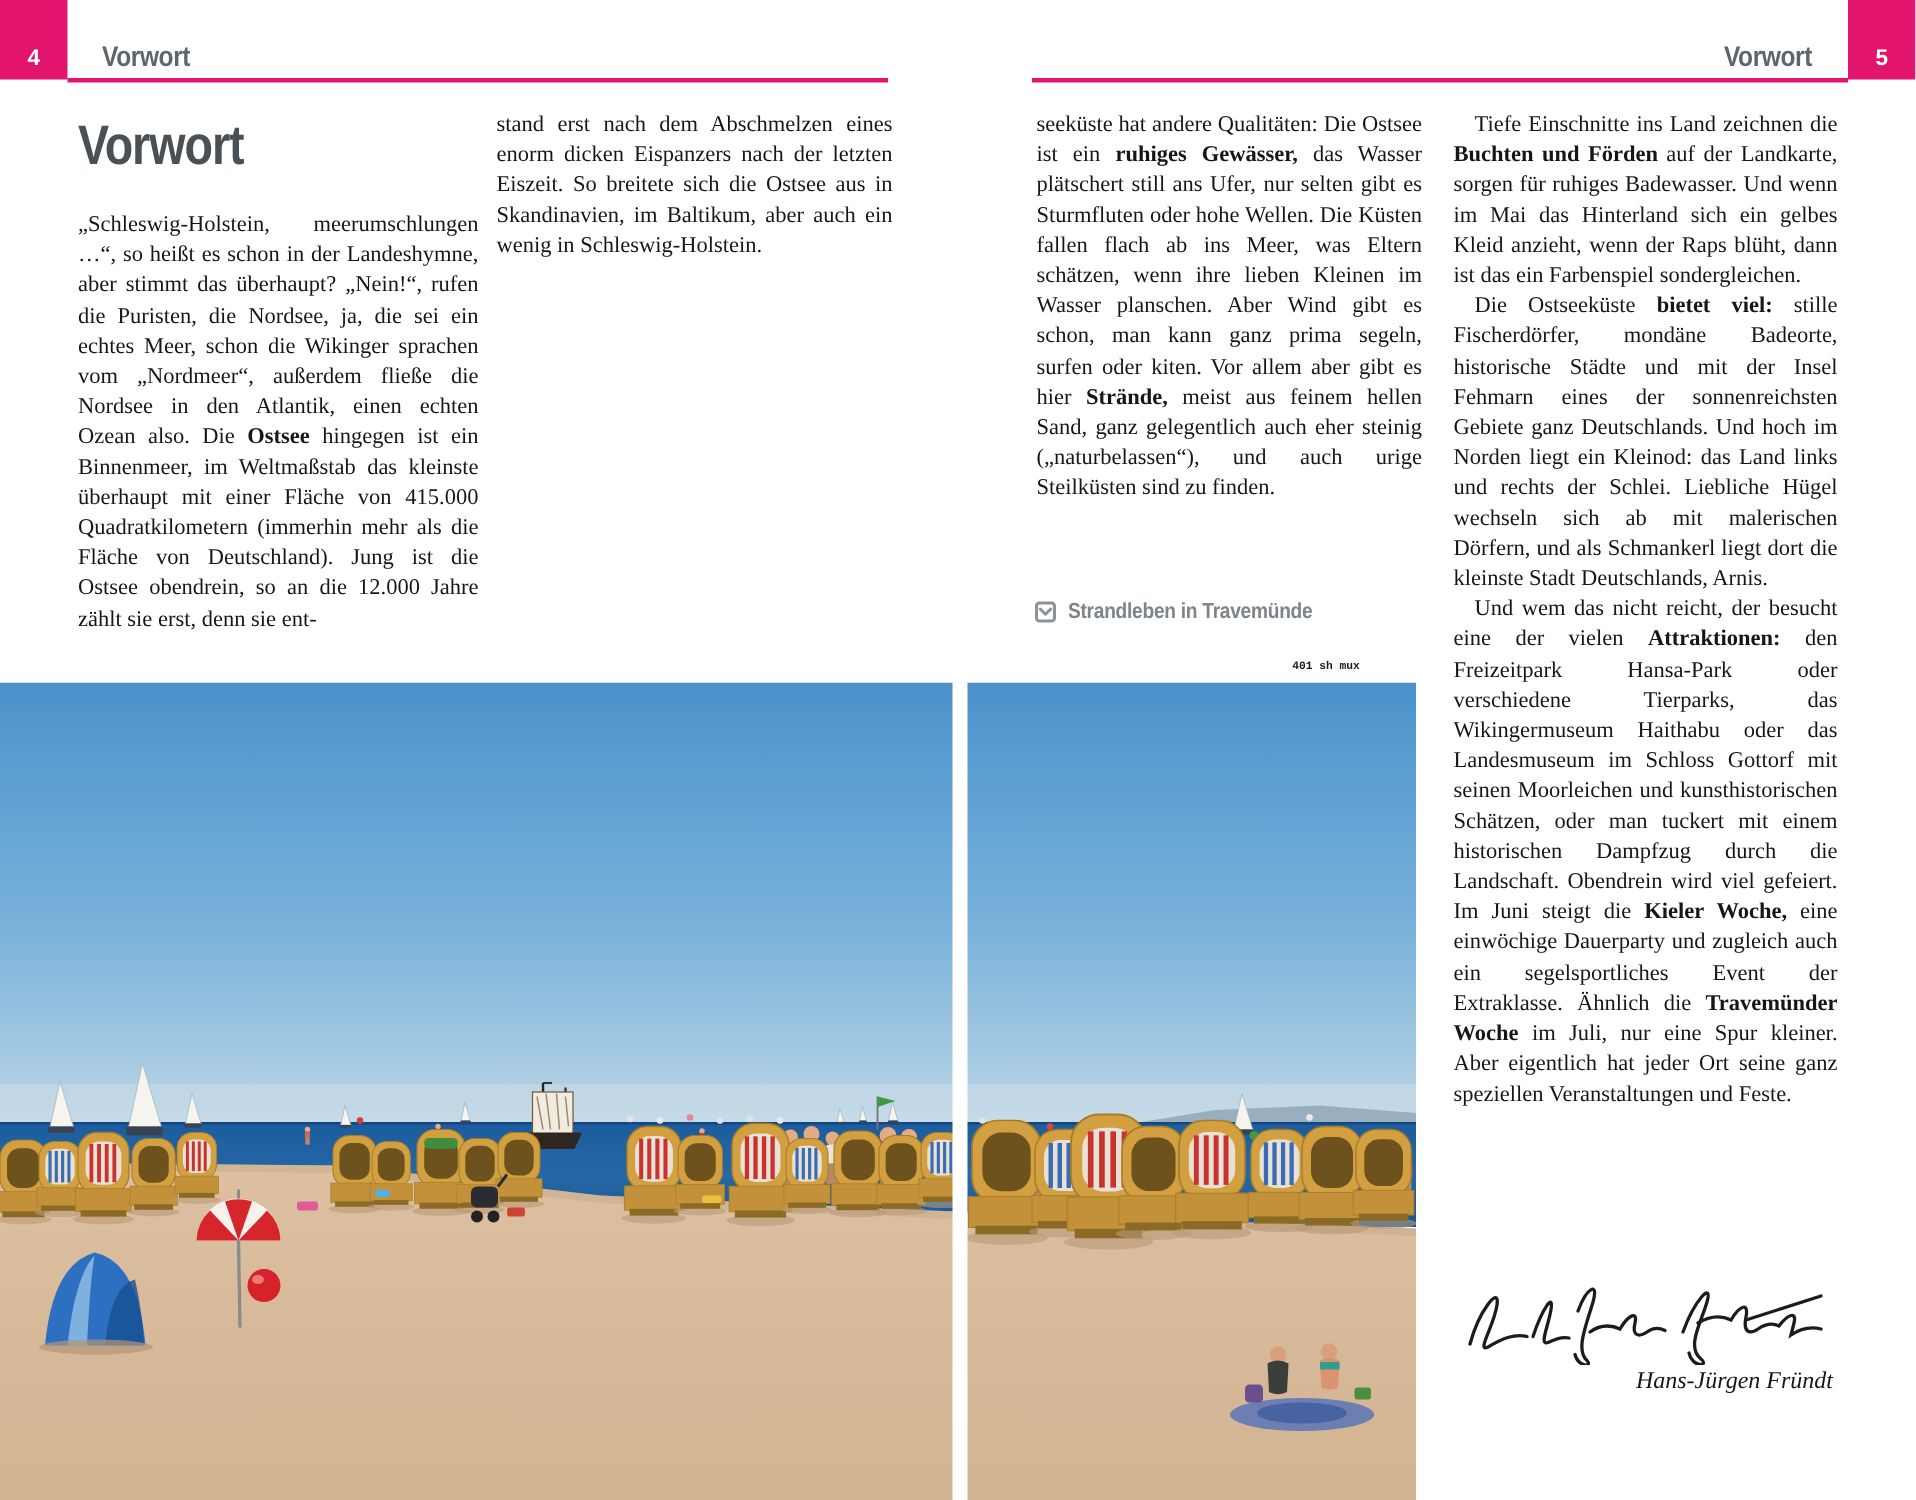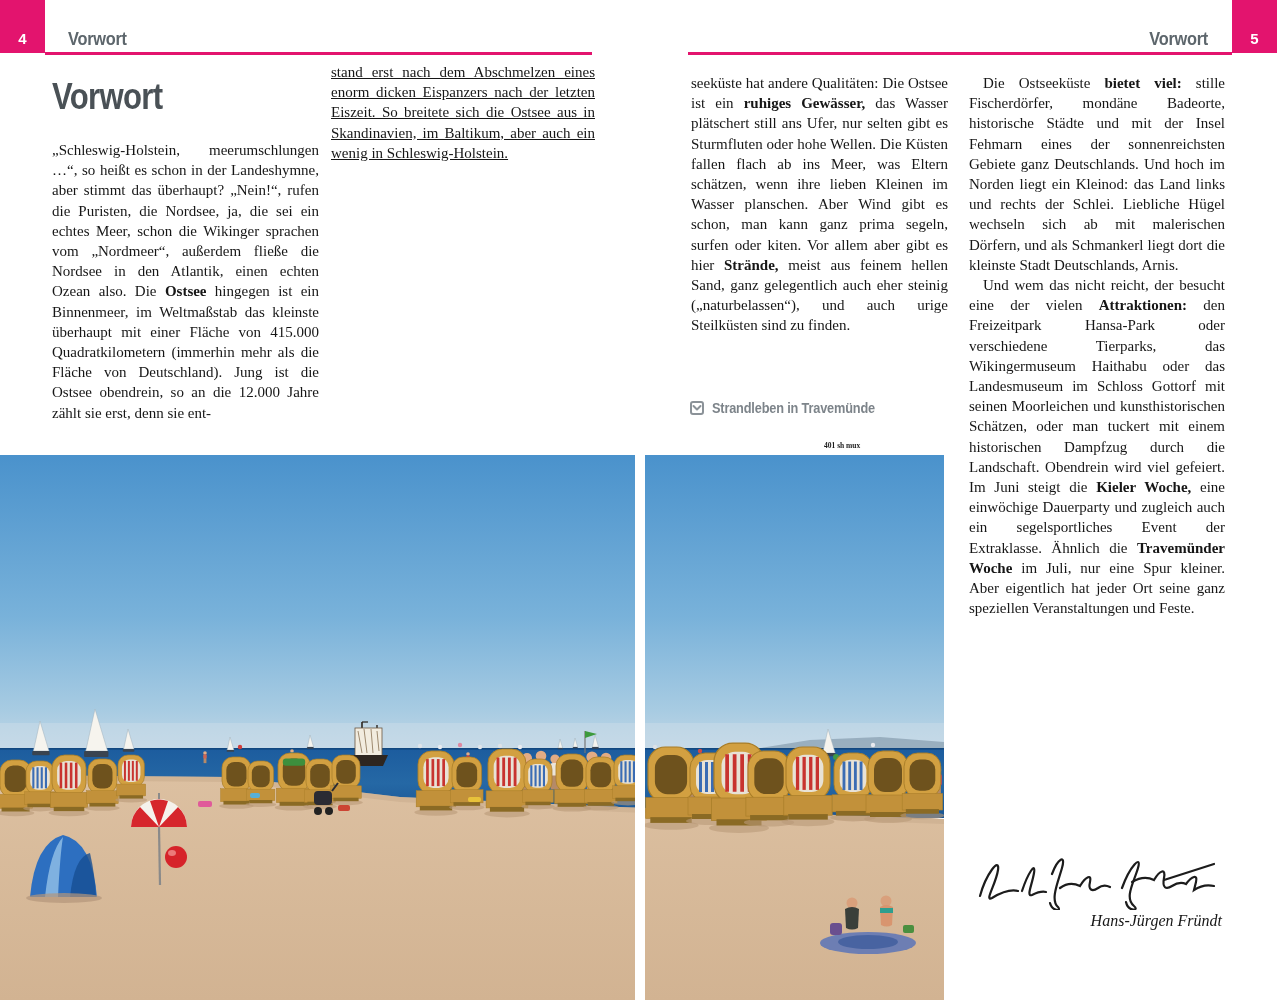--- a/index.html
+++ b/index.html
@@ -43,22 +43,22 @@
     display:flex;align-items:center;justify-content:center;flex:0 0 auto;
     box-sizing:border-box;
   }
   .cap-text{
     font-family:"Liberation Sans",sans-serif;font-weight:bold;font-size:14.5px;
     color:#7d848a;transform:scaleX(.88);transform-origin:0 50%;white-space:nowrap;
     letter-spacing:-0.2px;
   }
   
   .credit{
-    font-family:Liberation Serif, serif;font-weight:bold;font-size:7.5px;
-    color:#1b1b1b;text-align:left;width:120px;letter-spacing:0;
+    font-family:Liberation Mono, monospace;font-weight:bold;font-size:7.5px;
+    color:#1b1b1b;text-align:center;width:120px;letter-spacing:0;
   }
   
   .sig-name{
     font-family:Liberation Serif, serif;font-style:italic;font-size:16px;
     color:#161616;text-align:right;width:260px;
   }
   .gutter{background:#ffffff;}
 </style>
 </head>
 <body>
@@ -73,27 +73,28 @@
   <span>5</span>
 </div>
 <div class="abs hdr-label" style="left:1060px;top:28px;width:148px;text-align:right;transform-origin:100% 0;">Vorwort</div>
 <div class="abs rule" style="left:688px;top:52px;width:544px;"></div>
 
 <h1 class="abs title" style="left:52px;top:76px;margin:0;">Vorwort</h1>
 
 <div class="abs col" style="left:52px;top:140px;width:267px;">
     <p class="">„Schleswig-Holstein, meerumschlungen …“, so heißt es schon in der Landeshymne, aber stimmt das überhaupt? „Nein!“, rufen die Puristen, die Nordsee, ja, die sei ein echtes Meer, schon die Wikinger sprachen vom „Nordmeer“, außerdem fließe die Nordsee in den Atlantik, einen echten Ozean also. Die <b>Ostsee</b> hingegen ist ein Binnenmeer, im Weltmaßstab das kleinste überhaupt mit einer Fläche von 415.000 Quadratkilometern (immerhin mehr als die Fläche von Deutschland). Jung ist die Ostsee obendrein, so an die 12.000 Jahre zählt sie erst, denn sie ent-</p>
   </div>
-<div class="abs col" style="left:331px;top:62px;width:264px;text-decoration:underline;">
+<div class="abs col" style="left:331px;top:73px;width:264px;">
     <p class="">stand erst nach dem Abschmelzen eines enorm dicken Eispanzers nach der letzten Eiszeit. So breitete sich die Ostsee aus in Skandinavien, im Baltikum, aber auch ein wenig in Schleswig-Holstein.</p>
   </div>
 <div class="abs col" style="left:691px;top:73px;width:257px;">
     <p class="">seeküste hat andere Qualitäten: Die Ostsee ist ein <b>ruhiges Gewässer,</b> das Wasser plätschert still ans Ufer, nur selten gibt es Sturmfluten oder hohe Wellen. Die Küsten fallen flach ab ins Meer, was Eltern schätzen, wenn ihre lieben Kleinen im Wasser planschen. Aber Wind gibt es schon, man kann ganz prima segeln, surfen oder kiten. Vor allem aber gibt es hier <b>Strände,</b> meist aus feinem hellen Sand, ganz gelegentlich auch eher steinig („naturbelassen“), und auch urige Steilküsten sind zu finden.</p>
   </div>
 <div class="abs col" style="left:969px;top:73px;width:256px;">
+    <p class="ind">Tiefe Einschnitte ins Land zeichnen die <b>Buchten und Förden</b> auf der Landkarte, sorgen für ruhiges Badewasser. Und wenn im Mai das Hinterland sich ein gelbes Kleid anzieht, wenn der Raps blüht, dann ist das ein Farbenspiel sondergleichen.</p>
     <p class="ind">Die Ostseeküste <b>bietet viel:</b> stille Fischerdörfer, mondäne Badeorte, historische Städte und mit der Insel Fehmarn eines der sonnenreichsten Gebiete ganz Deutschlands. Und hoch im Norden liegt ein Kleinod: das Land links und rechts der Schlei. Liebliche Hügel wechseln sich ab mit malerischen Dörfern, und als Schmankerl liegt dort die kleinste Stadt Deutschlands, Arnis.</p>
     <p class="ind">Und wem das nicht reicht, der besucht eine der vielen <b>Attraktionen:</b> den Freizeitpark Hansa-Park oder verschiedene Tierparks, das Wikingermuseum Haithabu oder das Landesmuseum im Schloss Gottorf mit seinen Moorleichen und kunsthistorischen Schätzen, oder man tuckert mit einem historischen Dampfzug durch die Landschaft. Obendrein wird viel gefeiert. Im Juni steigt die <b>Kieler Woche,</b> eine einwöchige Dauerparty und zugleich auch ein segelsportliches Event der Extraklasse. Ähnlich die <b>Travemünder Woche</b> im Juli, nur eine Spur kleiner. Aber eigentlich hat jeder Ort seine ganz speziellen Veranstaltungen und Feste.</p>
   </div>
 
 <div class="abs caption" style="left:690px;top:400px;">
   <span class="cap-icon">
     <svg width="10" height="8" viewBox="0 0 10 8">
         <polyline points="1.5,2 5,5.5 8.5,2" fill="none" stroke="#8b9298" stroke-width="2" stroke-linecap="round" stroke-linejoin="round"></polyline>
       </svg>
   </span>

